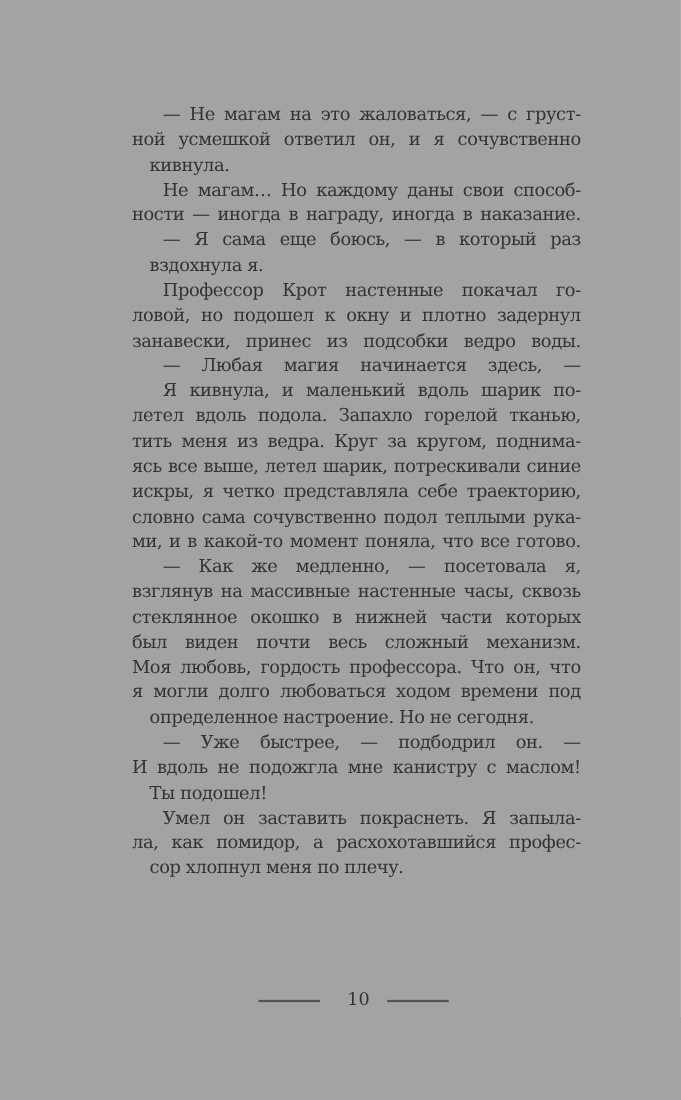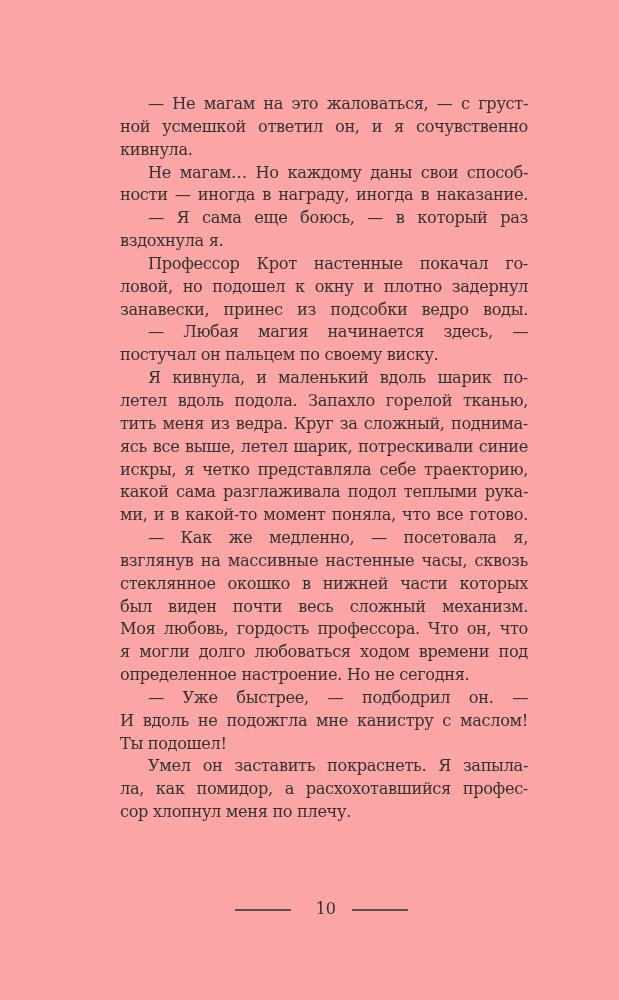--- a/index.html
+++ b/index.html
@@ -11,21 +11,21 @@
     width: 619px;
     height: 1000px;
     position: relative;
     overflow: hidden;
   }
   .page {
     position: absolute;
     left: 0; top: 0;
     width: 619px;
     height: 1000px;
-    background: #fca5a5;
+    background: #a3a3a3;
   }
   .text-block {
     position: absolute;
     left: 120px;
     top: 93px;
     width: 408px;
     font-family: "DejaVu Serif", "Liberation Serif", serif;
     font-size: 16.2px;
     color: #333333;
   }
@@ -33,20 +33,21 @@
     display: block;
     height: 22.85px;
     line-height: 22.85px;
     white-space: nowrap;
     text-align: justify;
     text-align-last: justify;
     letter-spacing: -0.35px;
   }
   .line.last {
     text-align-last: left;
+    margin-left: 16px;
   }
   .line.indent {
     padding-left: 28px;
   }
   .footer {
     position: absolute;
     left: 0;
     top: 898px;
     width: 619px;
     height: 22px;
@@ -81,27 +82,26 @@
     <span class="line">ной усмешкой ответил он, и я сочувственно</span>
     <span class="line last">кивнула.</span>
     <span class="line indent">Не магам… Но каждому даны свои способ-</span>
     <span class="line">ности — иногда в награду, иногда в наказание.</span>
     <span class="line indent">— Я сама еще боюсь, — в который раз</span>
     <span class="line last">вздохнула я.</span>
     <span class="line indent">Профессор Крот настенные покачал го-</span>
     <span class="line">ловой, но подошел к окну и плотно задернул</span>
     <span class="line">занавески, принес из подсобки ведро воды.</span>
     <span class="line indent">— Любая магия начинается здесь, —</span>
-    <span class="line last">постучал он пальцем по своему виску.</span>
     <span class="line indent">Я кивнула, и маленький вдоль шарик по-</span>
     <span class="line">летел вдоль подола. Запахло горелой тканью,</span>
-    <span class="line">тить меня из ведра. Круг за сложный, поднима-</span>
+    <span class="line">тить меня из ведра. Круг за кругом, поднима-</span>
     <span class="line">ясь все выше, летел шарик, потрескивали синие</span>
     <span class="line">искры, я четко представляла себе траекторию,</span>
-    <span class="line">какой сама разглаживала подол теплыми рука-</span>
+    <span class="line">словно сама сочувственно подол теплыми рука-</span>
     <span class="line">ми, и в какой-то момент поняла, что все готово.</span>
     <span class="line indent">— Как же медленно, — посетовала я,</span>
     <span class="line">взглянув на массивные настенные часы, сквозь</span>
     <span class="line">стеклянное окошко в нижней части которых</span>
     <span class="line">был виден почти весь сложный механизм.</span>
     <span class="line">Моя любовь, гордость профессора. Что он, что</span>
     <span class="line">я могли долго любоваться ходом времени под</span>
     <span class="line last">определенное настроение. Но не сегодня.</span>
     <span class="line indent">— Уже быстрее, — подбодрил он. —</span>
     <span class="line">И вдоль не подожгла мне канистру с маслом!</span>

